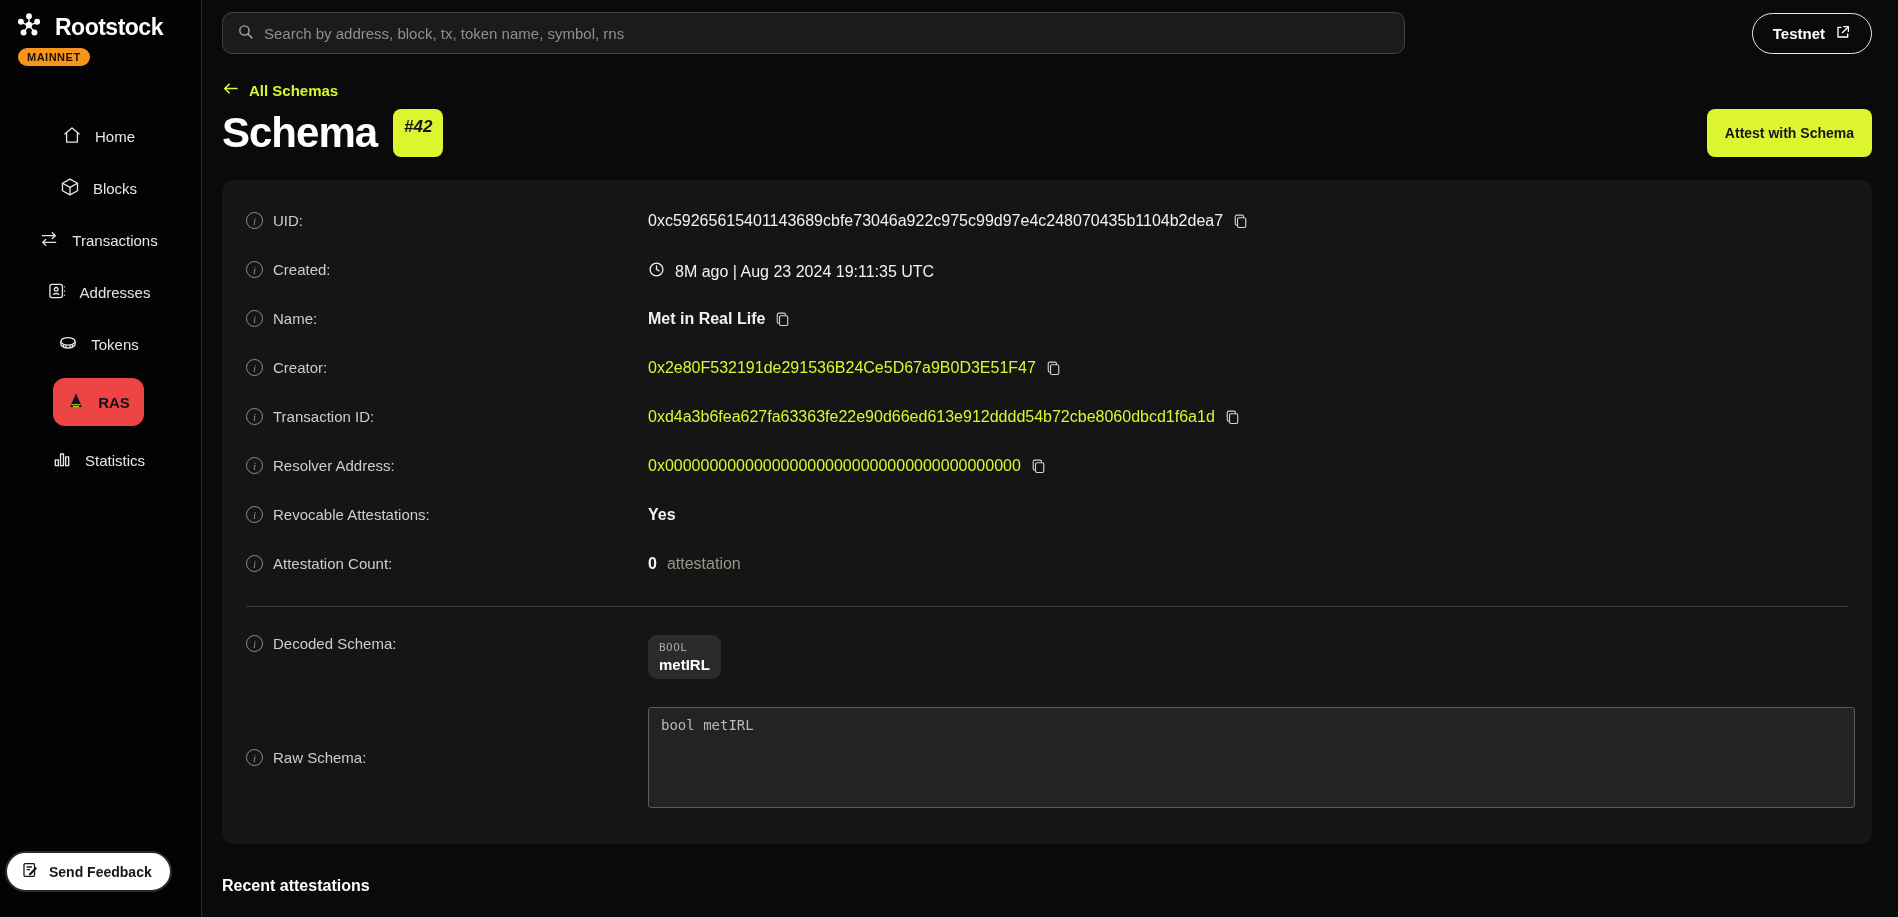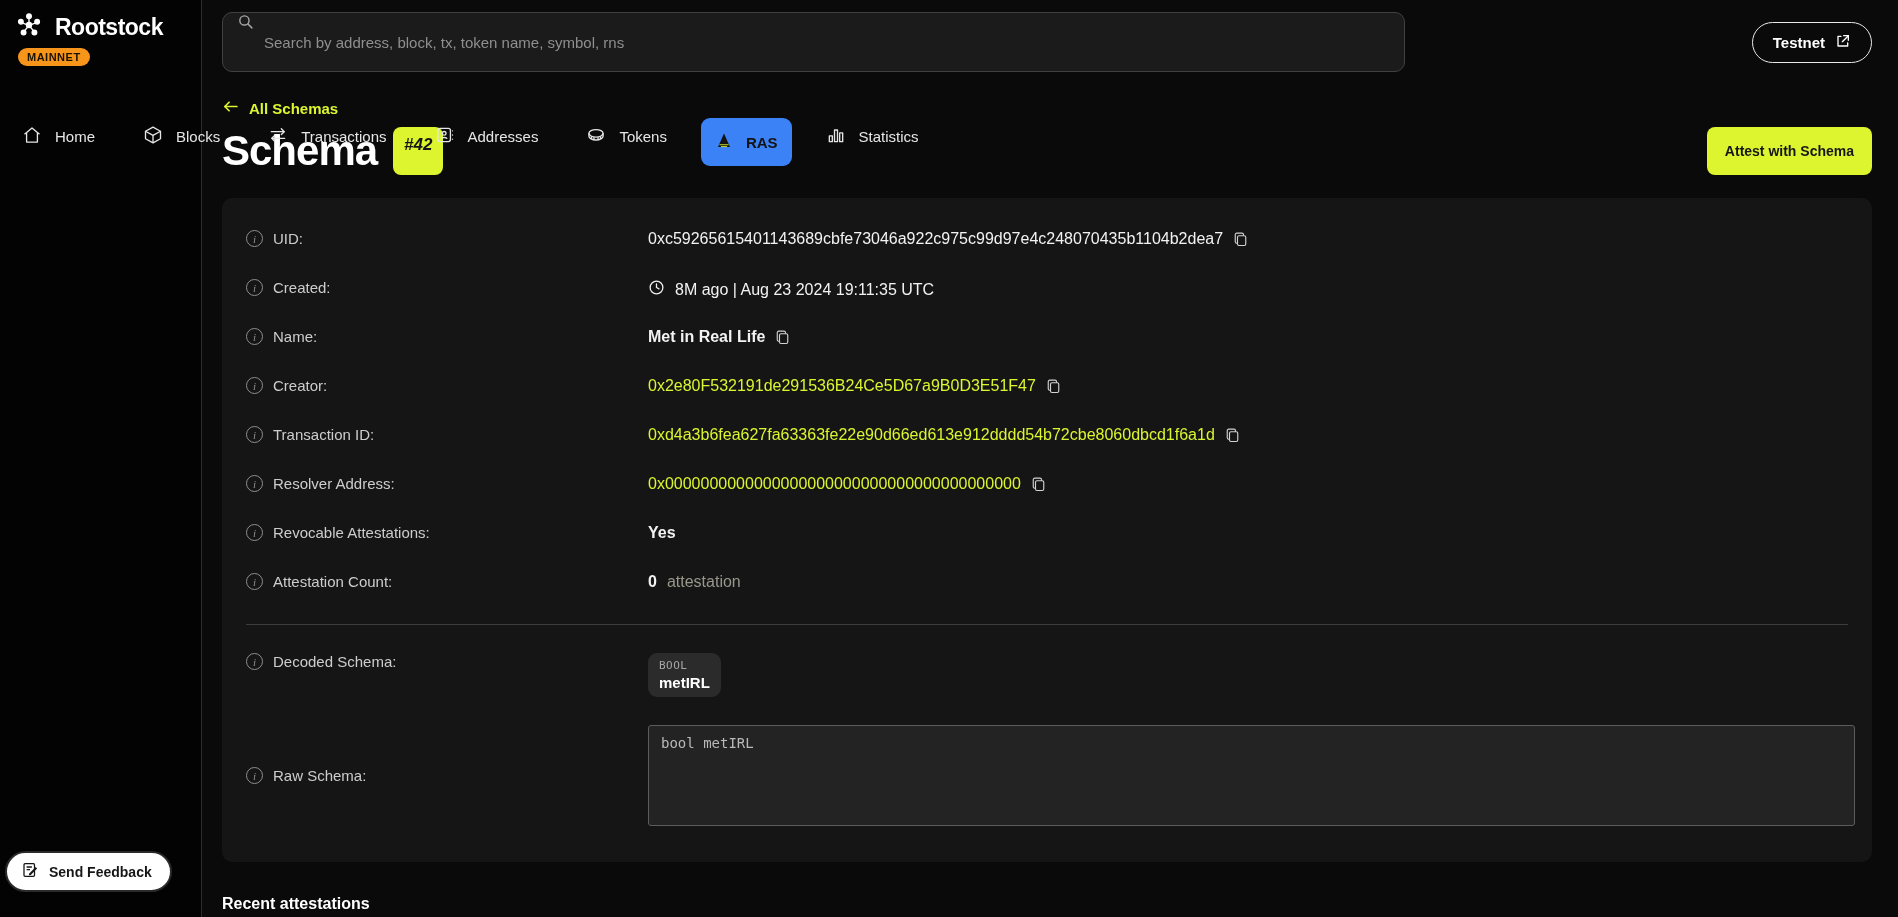--- a/index.html
+++ b/index.html
@@ -19,45 +19,45 @@
     padding-top:12px;
   }
   .logo-row { display:flex; align-items:center; gap:13px; padding:0 0 0 16px; }
   .logo-text { font-size:23px; font-weight:700; letter-spacing:-0.5px; color:#fff; }
   .net-badge {
     display:inline-block; margin:6px 0 0 18px;
     background:#F7941A; color:#1a1200;
     font-size:11px; font-weight:700; letter-spacing:0.5px;
     padding:3px 9px; border-radius:999px;
   }
-  .nav { margin-top:44px; display:flex; flex-direction:row; }
+  .nav { margin-top:44px; display:flex; flex-direction:column;align-items:center; }
   .nav-item {
     display:flex; align-items:center; gap:13px;
     height:40px; margin:6px 12px 6px 8px; padding:0 14px;
     border-radius:12px; color:#e6e6e6; font-size:15px; cursor:pointer;
   }
   .nav-item svg { flex:0 0 auto; }
   .nav-item.active {
-    background:#3b82f6; color:#131313; font-weight:700;
-    height:48px; margin:8px 12px 8px 8px;border-radius:9px;
+    background:#ef4444; color:#131313; font-weight:700;
+    height:48px; margin:8px 12px 8px 8px;
   }
   .feedback-btn {
     position:absolute; left:5px; bottom:25px;
     display:flex; align-items:center; gap:10px;
     background:#ffffff; color:#161616;
     border:2px solid #2b2b2b; border-radius:999px;
     padding:8px 18px 8px 14px; font-size:14px; font-weight:700; cursor:pointer;
   }
   
   .main { flex:1; height:917px; padding:0 26px 0 20px; overflow:hidden; }
   .topbar { display:flex; align-items:center; margin-top:12px; }
   .search-wrap {
-    position:relative; width:1183px; height:60px;
+    position:relative; width:1183px; height:42px;
     background:#1b1b1b; border:1px solid #414141; border-radius:10px;
-    display:flex; padding:0 14px; gap:10px;
+    display:flex; align-items:center; padding:0 14px; gap:10px;
   }
   .search-wrap input {
     flex:1; background:transparent; border:none; outline:none;
     color:#dcdcdc; font-size:15px; font-family:"Liberation Sans", sans-serif;
   }
   .search-wrap input::placeholder { color:#8f8f8f; }
   .testnet-btn {
     margin-left:auto;
     display:flex; align-items:center; gap:10px;
     background:transparent; color:#fff;

